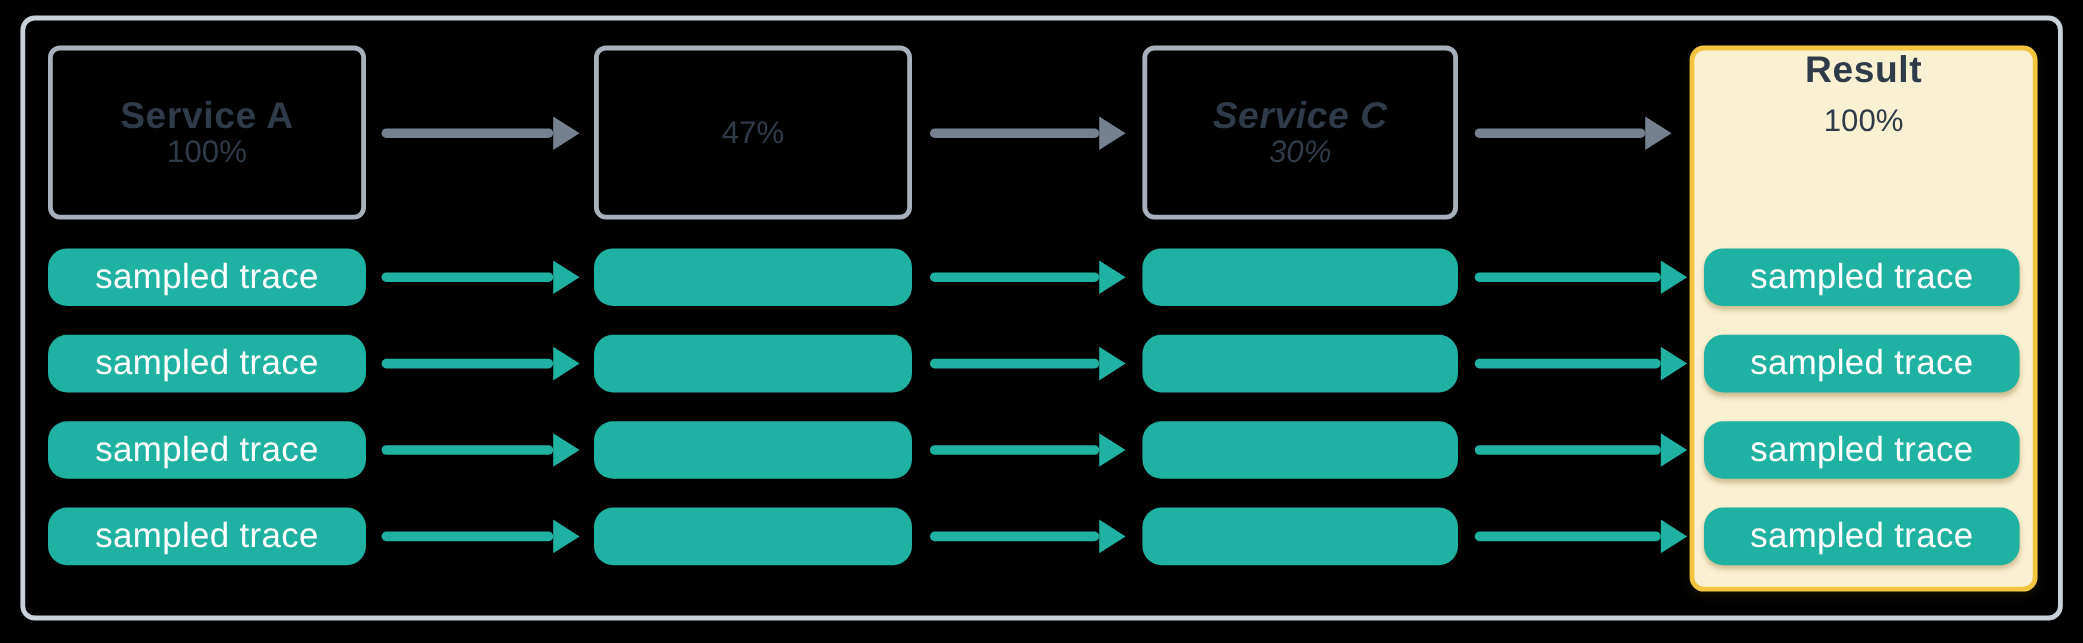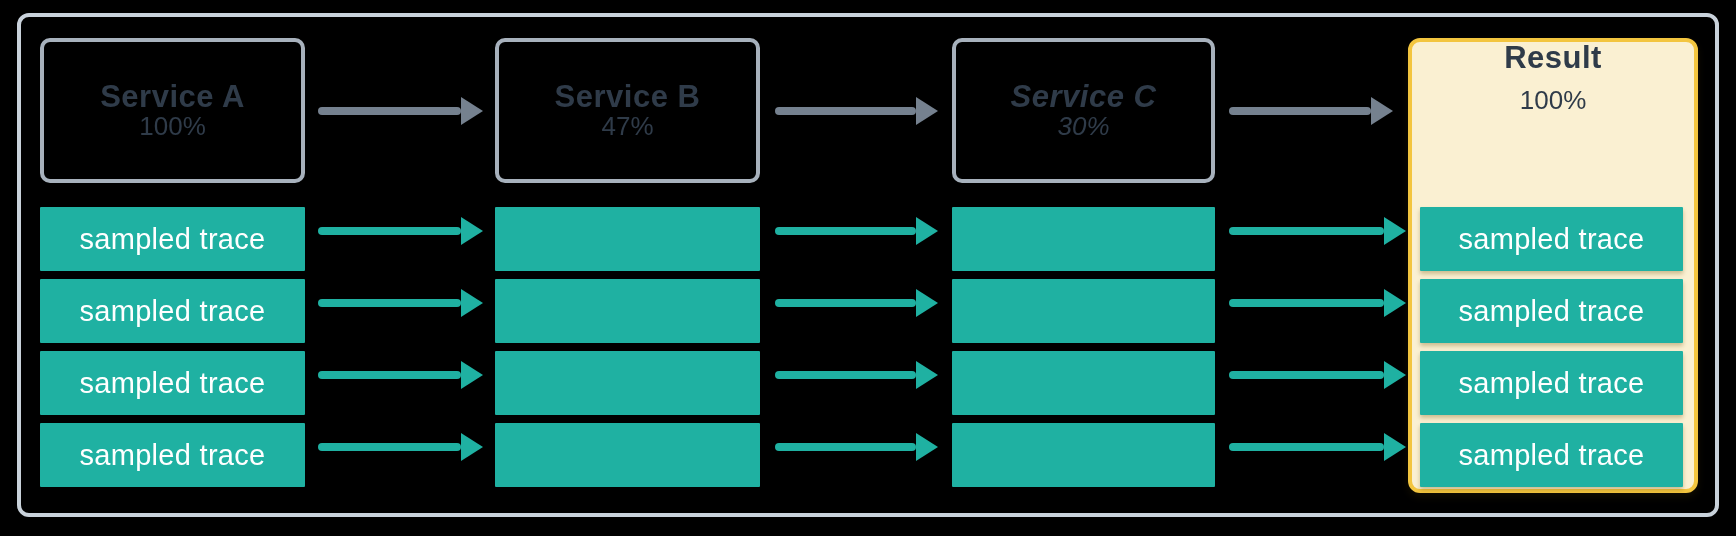--- a/index.html
+++ b/index.html
@@ -60,22 +60,22 @@
   .result-header {
     position: absolute;
     left: 0; top: 0; width: 100%; height: 141px;
     display: flex; flex-direction: column;
     justify-content: flex-start; align-items: center;
     row-gap: 12px;
   }
   
   .trace {
     position: absolute;
-    height: 64px;
-    border-radius: 1px;
+    height: 48px;
+    border-radius: 16px;
     background: var(--teal, #1fb1a2);
     color: var(--trace-text, #ffffff);
     display: flex; align-items: center; justify-content: center;
     font-size: 29px; font-weight: 500;
     letter-spacing: 0.3px;
   }
   .trace.in-result { box-shadow: 0 3px 4px rgba(120, 95, 20, 0.35); }
   .col-a { left: 40px;   width: 265px; }
   .col-b { left: 495px;  width: 265px; }
   .col-c { left: 952px;  width: 263px; }
@@ -116,21 +116,20 @@
 
 <div class="stage">
   <div class="outer-frame"></div>
 
   <div class="service-box svc-a">
     <div class="service-title">Service A</div>
     <div class="service-pct">100%</div>
   </div>
 
   <div class="service-box svc-b">
-    <div class="service-title">Service B</div>
     <div class="service-pct">47%</div>
   </div>
 
   <div class="service-box svc-c">
     <div class="service-title">Service C</div>
     <div class="service-pct">30%</div>
   </div>
 
   <div class="result-box">
     <div class="result-header">

